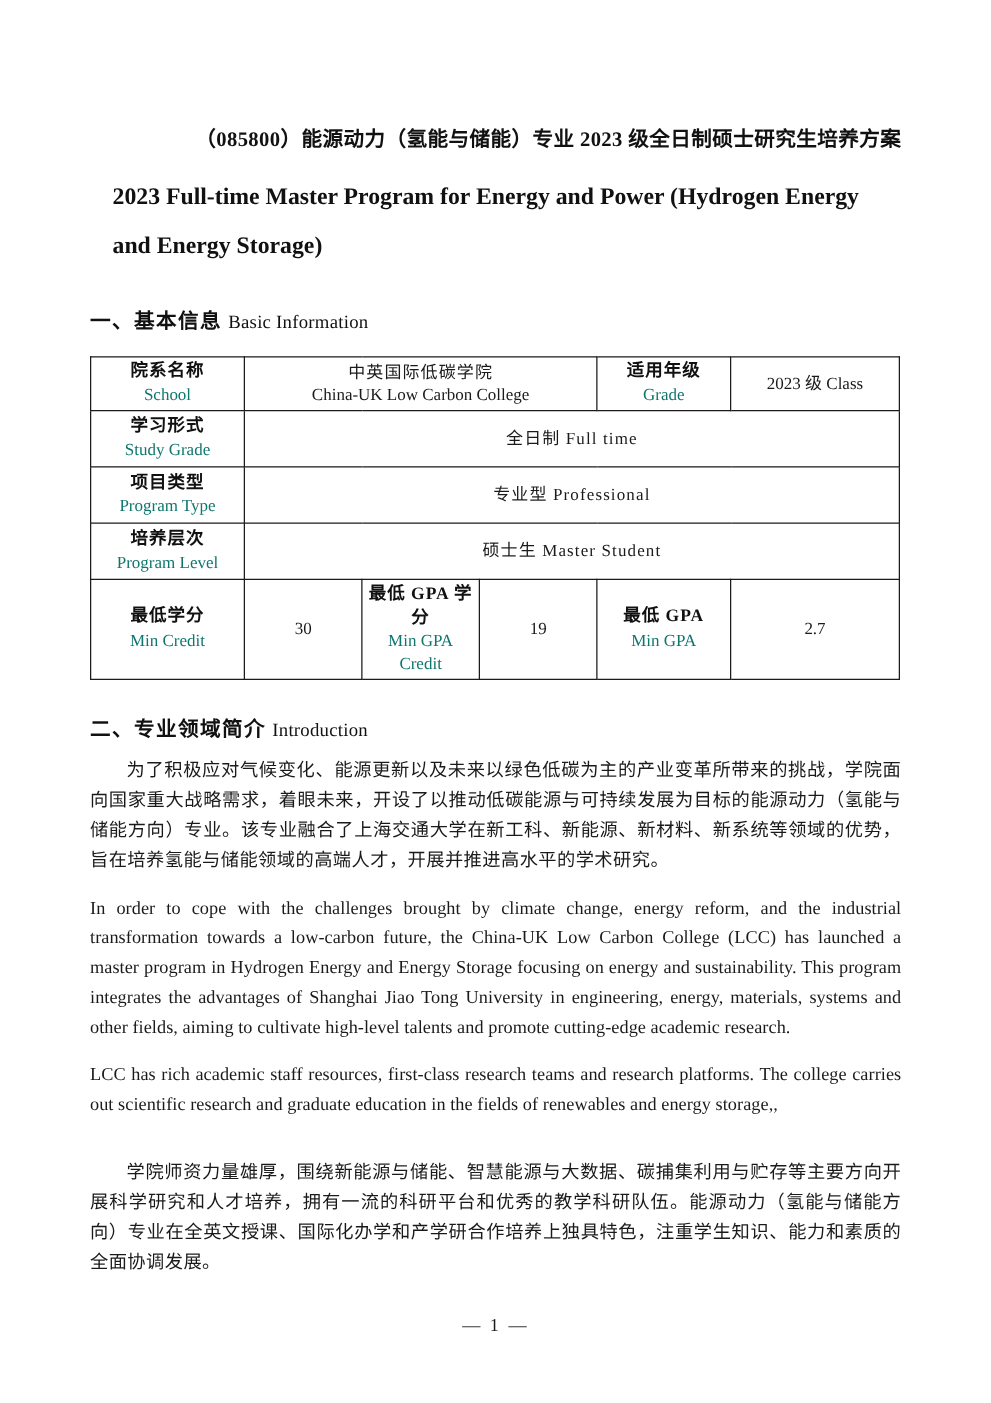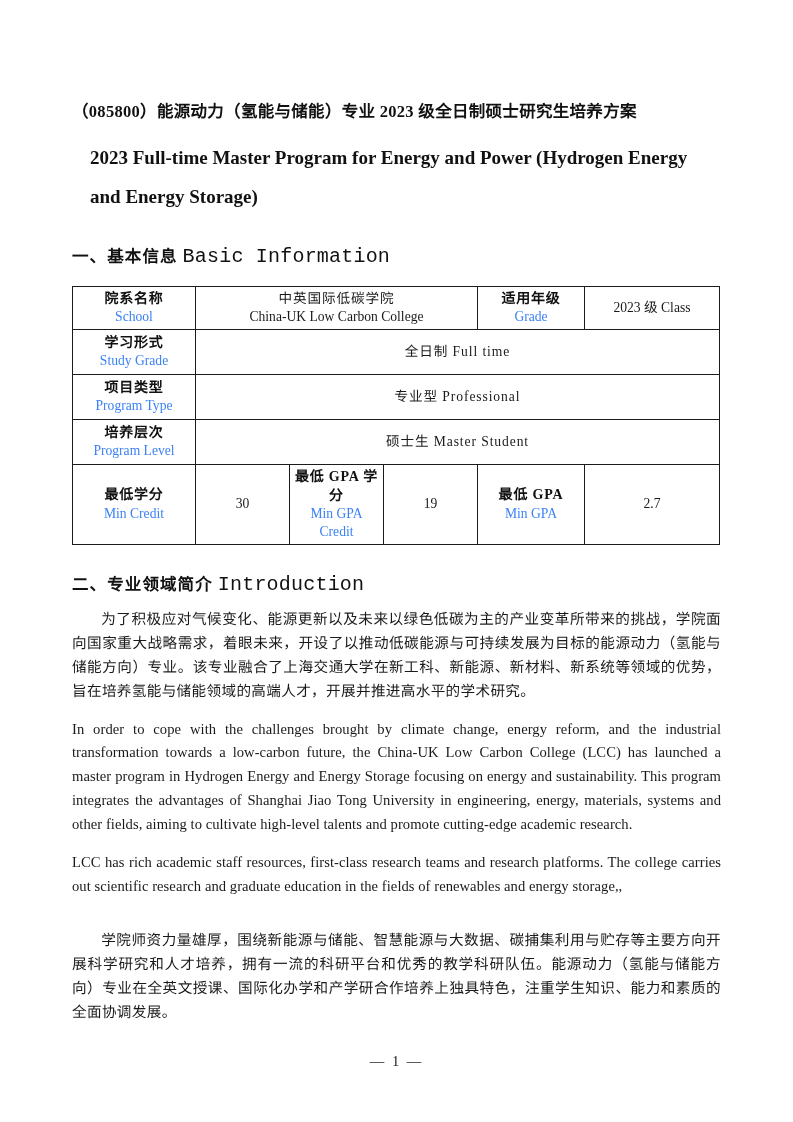--- a/index.html
+++ b/index.html
@@ -21,21 +21,21 @@
     left: 0; top: 0;
     width: 793px;
     height: 1122px;
     box-sizing: border-box;
     padding: 0 72px;
   }
 
   
   .title-block { padding-top: 100px; }
   .title-cn {
-    text-align: left;
+    text-align: right;
     font-weight: bold;
     font-size: 16.5px;
     letter-spacing: 0.3px;
     line-height: 1.5;
     color: #111;
   }
   .title-en {
     text-align: left;
     font-weight: bold;
     font-size: 19px;
@@ -53,22 +53,21 @@
     color: #111;
     letter-spacing: 0.2px;
   }
   .section-heading .cn {
     font-weight: bold;
     letter-spacing: 1.1px;
   }
   .section-heading .en {
     font-weight: normal;
     margin-left: 5px;
-    font-size: 20px;
-    font-family: Liberation Mono, monospace;
+    font-size: 15px;
   }
 
   
   table.info-table {
     width: 648px;
     border-collapse: collapse;
     table-layout: fixed;
     margin-top: 18px;
   }
   table.info-table td {
@@ -84,21 +83,21 @@
     display: block;
     font-weight: bold;
     font-size: 14px;
     letter-spacing: 0.8px;
     color: #111;
   }
   .lbl-en {
     display: block;
     font-weight: normal;
     font-size: 13.6px;
-    color: #3b82f6;
+    color: #0f766e;
   }
   .val-cn { letter-spacing: 0.9px; }
   td.row-tall { height: 38px; }
 
   
   p.para {
     margin: 0;
     font-size: 14.6px;
     line-height: 1.64;
     color: #1a1a1a;

